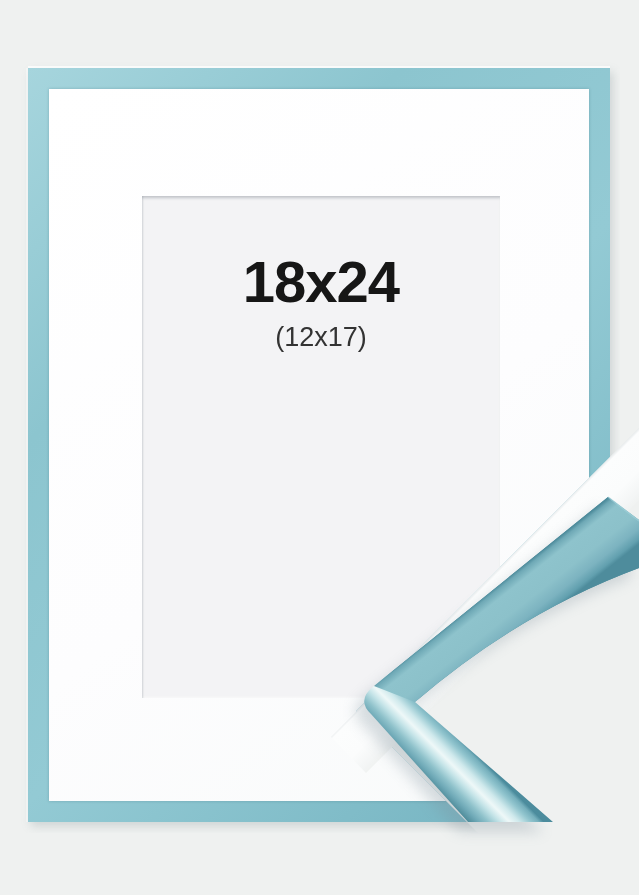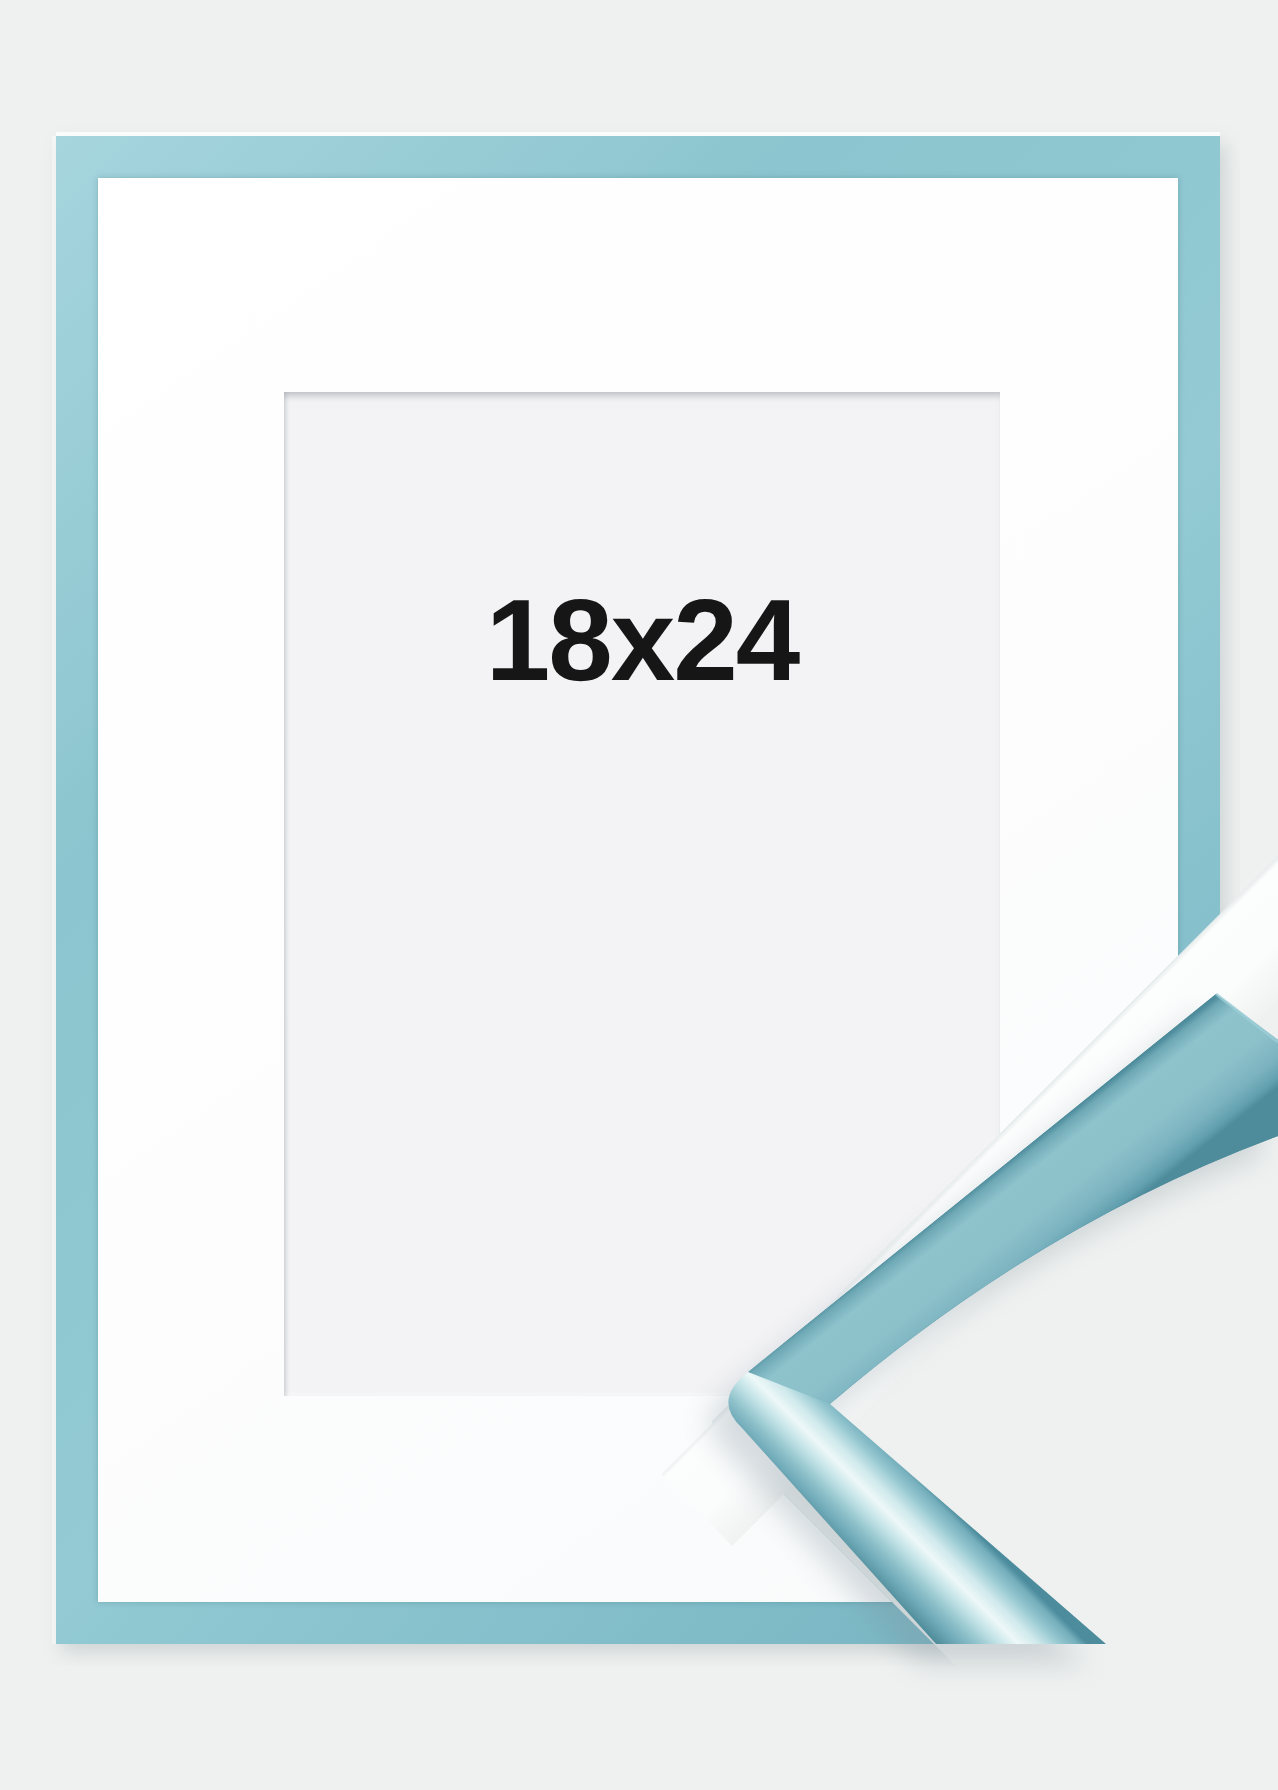--- a/index.html
+++ b/index.html
@@ -34,21 +34,21 @@
     left: 93px;  
     top: 107px;  
     width: 358px; height: 502px;
     background: #f3f3f5;
     box-shadow: inset 0 3px 3px -1px rgba(110,118,128,0.38),
                 inset 2px 0 2px -1px rgba(110,118,128,0.20),
                 inset -1px -1px 2px rgba(255,255,255,0.6);
     display: flex;
     flex-direction: column;
     align-items: center;
-    padding-top: 96px;
+    padding-top: 57px;
     box-sizing: border-box;
   }
   .size-label {
     font-size: 58px;
     font-weight: bold;
     line-height: 1;
     letter-spacing: -1px;
     color: #161616;
   }
   .inner-size-label {
@@ -68,20 +68,21 @@
 </style>
 </head>
 <body>
 
 <div class="stage">
 
   <div class="photo">
     <div class="mat">
       <div class="opening">
         <div class="size-label">18x24</div>
+        <div class="inner-size-label">(12x17)</div>
       </div>
     </div>
   </div>
 
   <svg class="overlay" viewBox="0 0 639 895" xmlns="http://www.w3.org/2000/svg">
     <defs>
       <linearGradient id="gSwath" gradientUnits="userSpaceOnUse" x1="485" y1="582" x2="523" y2="620">
         <stop offset="0" stop-color="#e7ebec"></stop>
         <stop offset="0.05" stop-color="#fcfdfd"></stop>
         <stop offset="0.55" stop-color="#fbfcfc"></stop>

